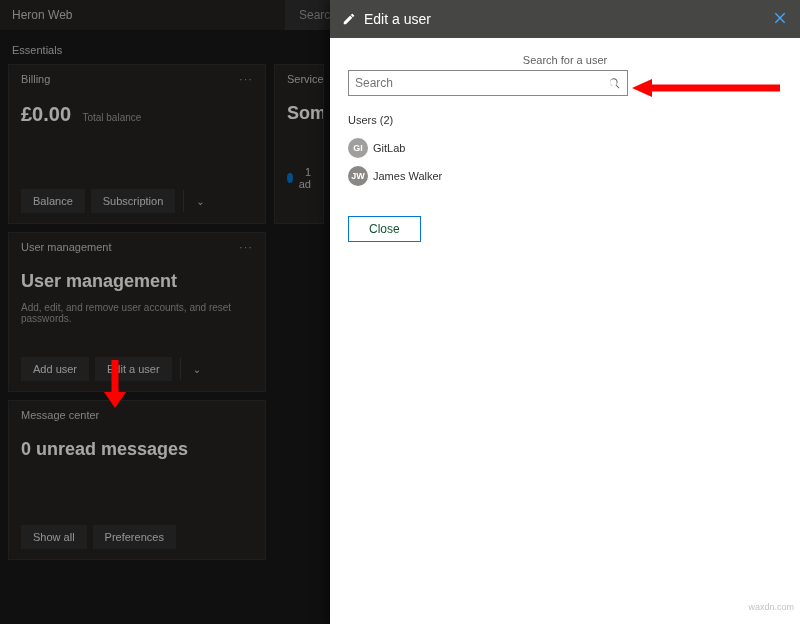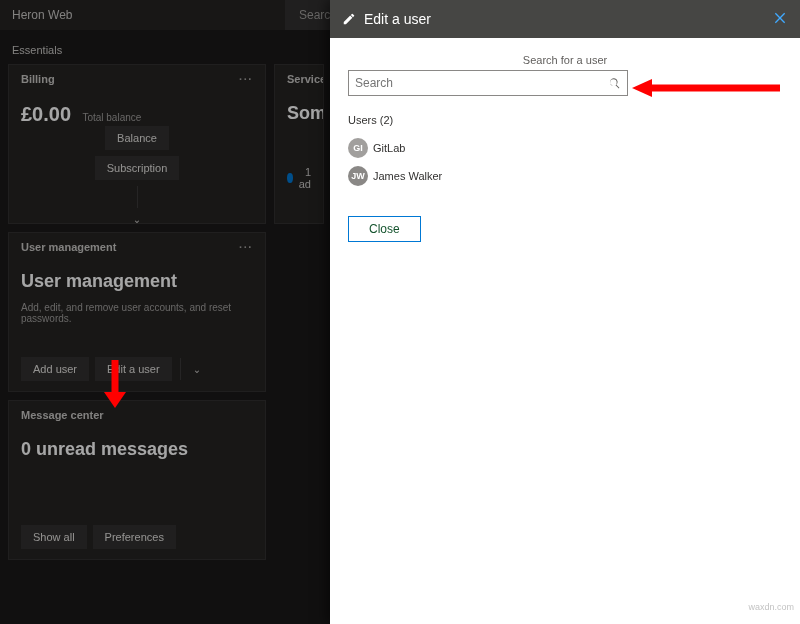--- a/index.html
+++ b/index.html
@@ -14,21 +14,21 @@
   .topbar { height: 30px; background: #252423; display:flex; align-items:center; padding:0 12px; font-size:12px; color:#c8c6c4;}
   .searchbar { position:absolute; left:285px; top:0; height:30px; background:#323130; display:flex; align-items:center; padding:0 8px; color:#a19f9d; font-size:12px; width:60px; overflow:hidden;}
   .searchbar svg{ width:12px;height:12px;fill:#a19f9d;margin-right:6px;}
   .essentials { padding:14px 12px 8px; font-size:11px; color:#c8c6c4;}
   .cards-row { display:flex; gap:8px; padding:0 8px;}
   .card {
     background:#252423; border:1px solid #323130;
     padding:8px 12px 10px; margin-bottom:8px;
     position:relative;
   }
-  .card-header { font-size:11px; color:#c8c6c4; margin-bottom:18px; display:flex; justify-content:space-between; align-items:flex-end;font-weight:bold;}
+  .card-header { font-size:11px; color:#c8c6c4; margin-bottom:18px; display:flex; justify-content:space-between; align-items:flex-end;}
   .dots { letter-spacing:1px; color:#a19f9d; cursor:pointer;}
   .big { font-size:20px; font-weight:600; color:#fff; margin-bottom:10px;}
   .big2 { font-size:18px; font-weight:700; color:#fff; margin-bottom:10px;}
   .sub { font-size:10px; color:#a19f9d; display:inline-block; margin-left:8px;}
   .btnrow { display:flex; gap:6px; align-items:center; margin-top:auto;}
   .dbtn {
     background:#323130; color:#e1dfdd; border:none; padding:6px 12px;
     font-size:11px; cursor:pointer;
   }
   .sep { width:1px;height:22px;background:#3b3a39;margin:0 2px;}
@@ -94,21 +94,21 @@
 
     <div class="card card-tall">
       <div class="card-header">
         <span>Billing</span>
         <span class="dots">···</span>
       </div>
       <div>
         <span class="big">£0.00</span>
         <span class="sub">Total balance</span>
       </div>
-      <div class="btnrow" style="margin-top:auto;flex-direction:column;">
+      <div class="btnrow" style="margin-top:auto;">
         <button class="dbtn">Balance</button>
         <button class="dbtn">Subscription</button>
         <div class="sep"></div>
         <span class="chev">⌄</span>
       </div>
     </div>
 
     <div class="card card-tall">
       <div class="card-header">
         <span>User management</span>

